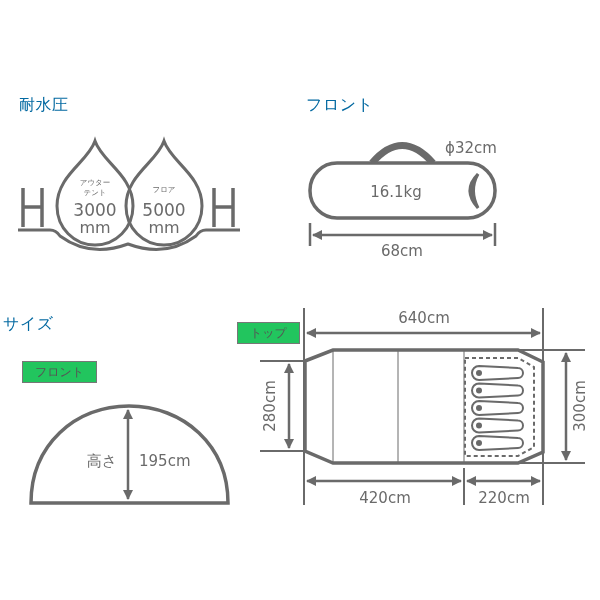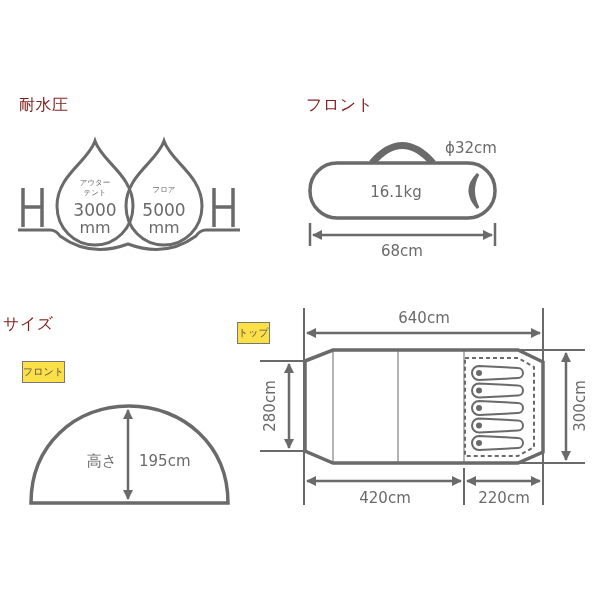--- a/index.html
+++ b/index.html
@@ -1,21 +1,21 @@
 <!DOCTYPE html>
 <html><head>
   <meta charset="utf-8">
   <style>
     html, body { margin: 0; padding: 0; background: #ffffff; }
     body { width: 600px; height: 600px; position: relative; overflow: hidden;
            font-family: "DejaVu Sans", "Liberation Sans", sans-serif; color: #6a6a6a; }
     .abs { position: absolute; white-space: nowrap; }
-    .section-title { font-size: 16px; color: #7f1d1d; letter-spacing: 0.5px; }
-    .view-tag { border: 1.5px solid #777777; font-size: 10px; color: #555555;
-                padding: 2px 0; line-height: 16px; background: #fde047; }
+    .section-title { font-size: 16px; color: #0369a1; letter-spacing: 0.5px; }
+    .view-tag { border: 1.5px solid #777777; font-size: 12px; color: #555555;
+                padding: 2px 12px; line-height: 16px; background: #22c55e; }
     svg { position: absolute; left: 0; top: 0; }
     .svgtext { font-family: "DejaVu Sans", "Liberation Sans", sans-serif; fill: #6a6a6a; }
   </style>
 </head>
 <body>
 
 <div class="abs section-title" style="left:19px; top:95px;">耐水圧</div>
 <div class="abs section-title" style="left:306px; top:95px;">フロント</div>
 <div class="abs section-title" style="left:3px; top:314px;font-family:Liberation Serif, serif;">サイズ</div>
 

